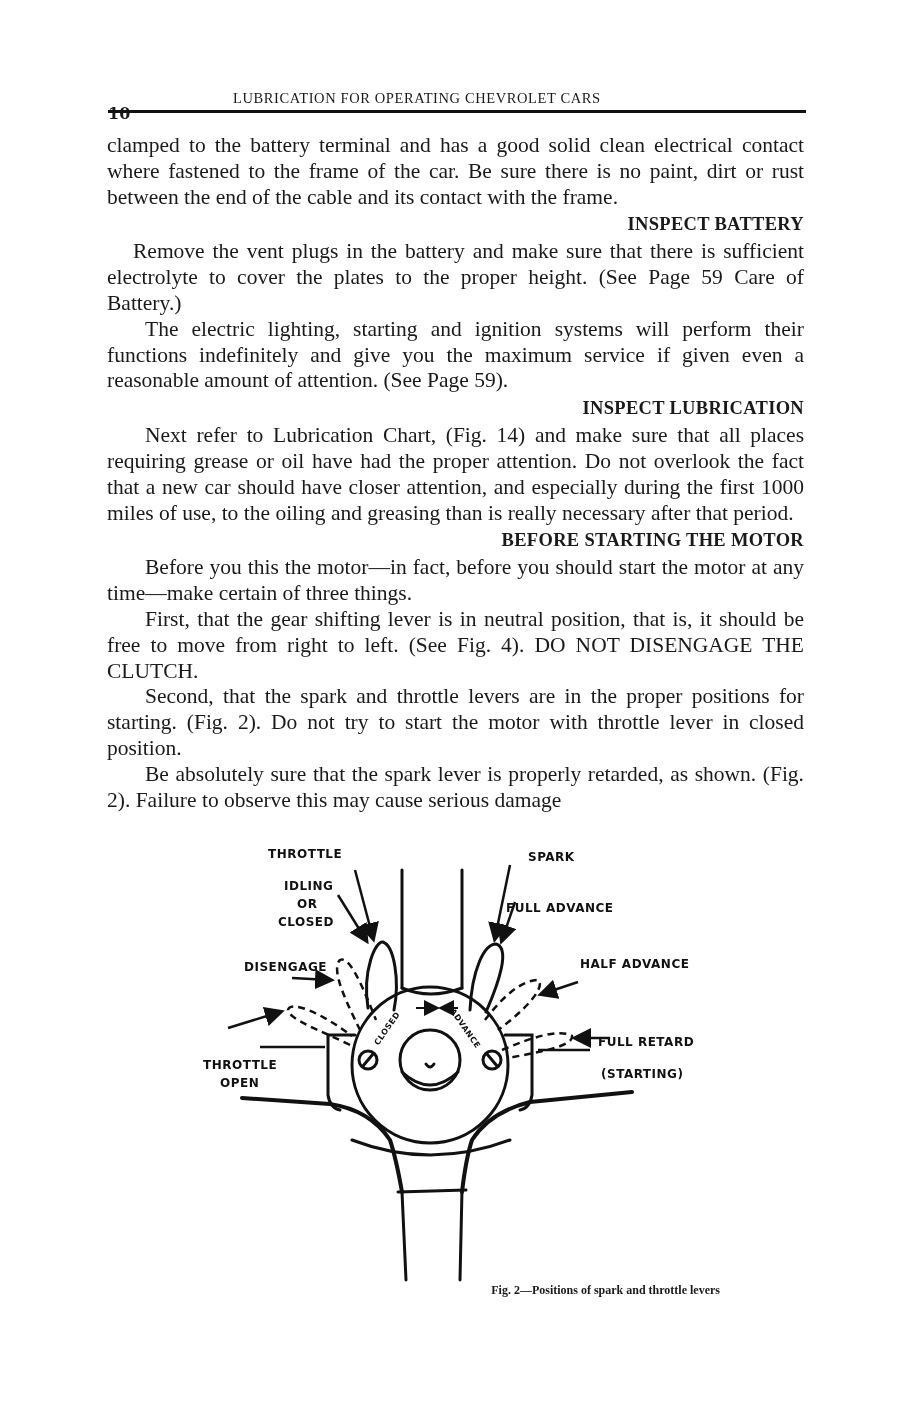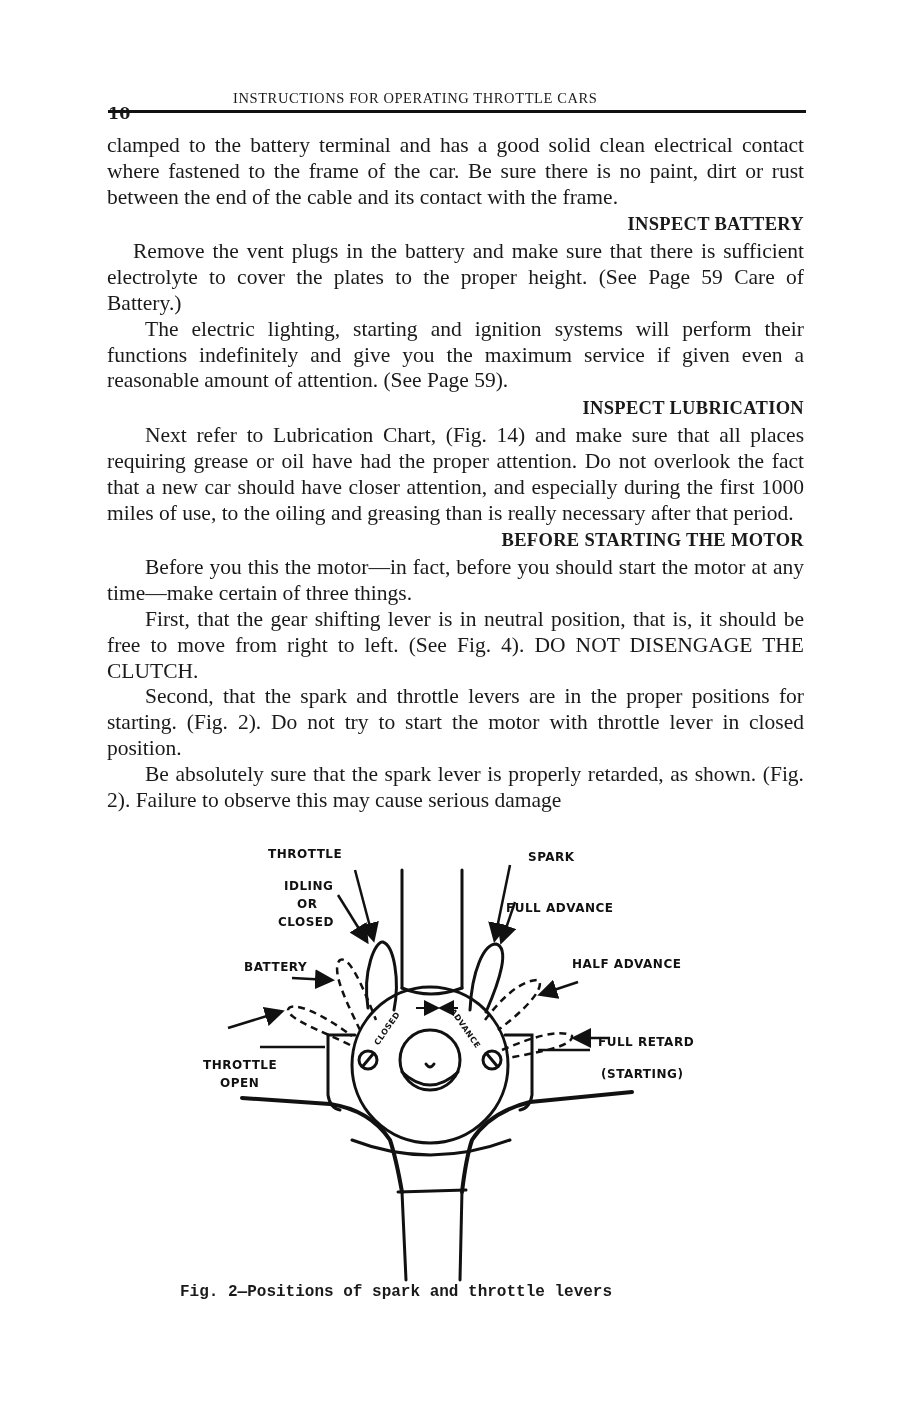--- a/index.html
+++ b/index.html
@@ -10,30 +10,30 @@
     .running-title { position: absolute; left: 125px; top: 4px; font-family: "Liberation Serif", serif; font-size: 14.5px; letter-spacing: 0.6px; }
     .head-rule { position: absolute; left: 108px; top: 110px; width: 698px; height: 3px; background: #111; }
     .body-text { position: absolute; left: 107px; top: 133px; width: 697px; font-family: "Liberation Serif", serif; font-size: 21.5px; line-height: 25.8px; }
     .para { margin: 0; text-align: justify; text-align-last: left; }
     .para.indent { text-indent: 38px; }
     .para.indent-small { text-indent: 26px; }
     .heading { margin: 1px 0 2px 0; text-align: right; font-family: "Liberation Serif", serif; font-weight: bold; font-size: 18.5px; letter-spacing: 0.3px; line-height: 26px; }
     .figure { position: absolute; left: 180px; top: 840px; width: 540px; height: 450px; }
     .figure svg { position: absolute; left: 0; top: 0; }
     .fig-label { position: absolute; font-family: "DejaVu Sans", sans-serif; font-weight: bold; font-size: 12px; letter-spacing: 0.5px; color: #111; line-height: 13px; text-align: center; }
-    .caption { position: absolute; left: 180px; top: 1283px; width: 540px; text-align: left; font-family: Liberation Mono, monospace; font-weight: bold; font-size: 16px; }
+    .caption { position: absolute; left: 180px; top: 1283px; width: 540px; text-align: right; font-family: Liberation Serif, serif; font-weight: bold; font-size: 12px; }
   </style>
 </head>
 <body>
 
 <div class="page">
 
   <div class="running-head">
     <span class="page-number">10</span>
-    <span class="running-title">INSTRUCTIONS FOR OPERATING THROTTLE CARS</span>
+    <span class="running-title">LUBRICATION FOR OPERATING CHEVROLET CARS</span>
   </div>
   <div class="head-rule"></div>
 
   <div class="body-text">
     <p class="para">clamped to the battery terminal and has a good solid clean electrical contact where fastened to the frame of the car. Be sure there is no paint, dirt or rust between the end of the cable and its contact with the frame.</p>
     <div class="heading">INSPECT BATTERY</div>
     <p class="para indent-small">Remove the vent plugs in the battery and make sure that there is sufficient electrolyte to cover the plates to the proper height. (See Page 59 Care of Battery.)</p>
     <p class="para indent">The electric lighting, starting and ignition systems will perform their functions indefinitely and give you the maximum service if given even a reasonable amount of attention. (See Page 59).</p>
     <div class="heading">INSPECT LUBRICATION</div>
     <p class="para indent">Next refer to Lubrication Chart, (Fig. 14) and make sure that all places requiring grease or oil have had the proper attention. Do not overlook the fact that a new car should have closer attention, and especially during the first 1000 miles of use, to the oiling and greasing than is really necessary after that period.</p>
@@ -108,26 +108,26 @@
       <g stroke="#111" stroke-width="2" fill="none">
         <line x1="236" y1="168" x2="256" y2="168" marker-end="url(#ah)"></line>
         <line x1="278" y1="168" x2="262" y2="168" marker-end="url(#ah)"></line>
       </g>
     </svg>
 
     <div class="fig-label" style="left:88px; top:8px;">THROTTLE</div>
     <div class="fig-label" style="left:104px; top:40px;">IDLING</div>
     <div class="fig-label" style="left:117px; top:58px;">OR</div>
     <div class="fig-label" style="left:98px; top:76px;">CLOSED</div>
-    <div class="fig-label" style="left:64px; top:121px;">BATTERY</div>
+    <div class="fig-label" style="left:64px; top:121px;">DISENGAGE</div>
     <div class="fig-label" style="left:23px; top:219px;">THROTTLE</div>
     <div class="fig-label" style="left:40px; top:237px;">OPEN</div>
     <div class="fig-label" style="left:348px; top:11px;">SPARK</div>
     <div class="fig-label" style="left:326px; top:62px;">FULL ADVANCE</div>
-    <div class="fig-label" style="left:376px; top:118px;padding-left:16px;">HALF ADVANCE</div>
+    <div class="fig-label" style="left:384px; top:118px;padding-left:16px;">HALF ADVANCE</div>
     <div class="fig-label" style="left:418px; top:196px;">FULL RETARD</div>
     <div class="fig-label" style="left:421px; top:228px;">(STARTING)</div>
     <div class="fig-label" style="left:188px; top:182px; font-size:8px; transform: rotate(-55deg);">CLOSED</div>
     <div class="fig-label" style="left:262px; top:182px; font-size:8px; transform: rotate(55deg);">ADVANCE</div>
   </div>
 
   <div class="caption">Fig. 2—Positions of spark and throttle levers</div>
 
 </div>
 

